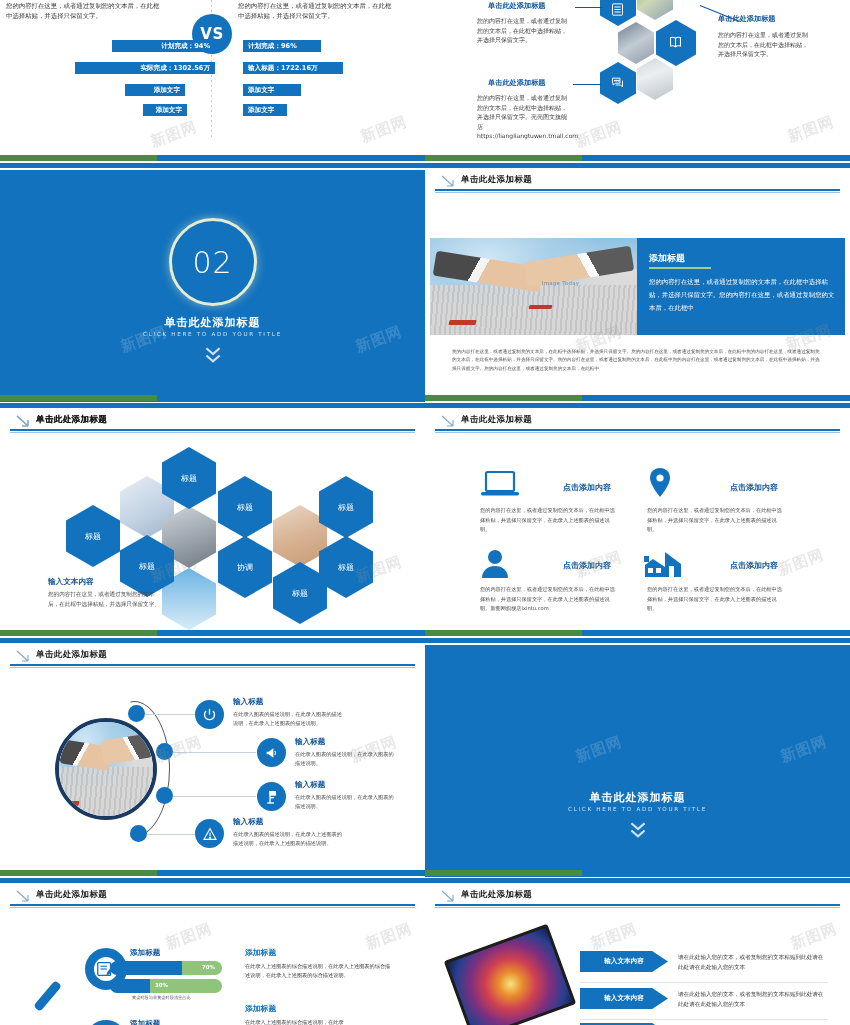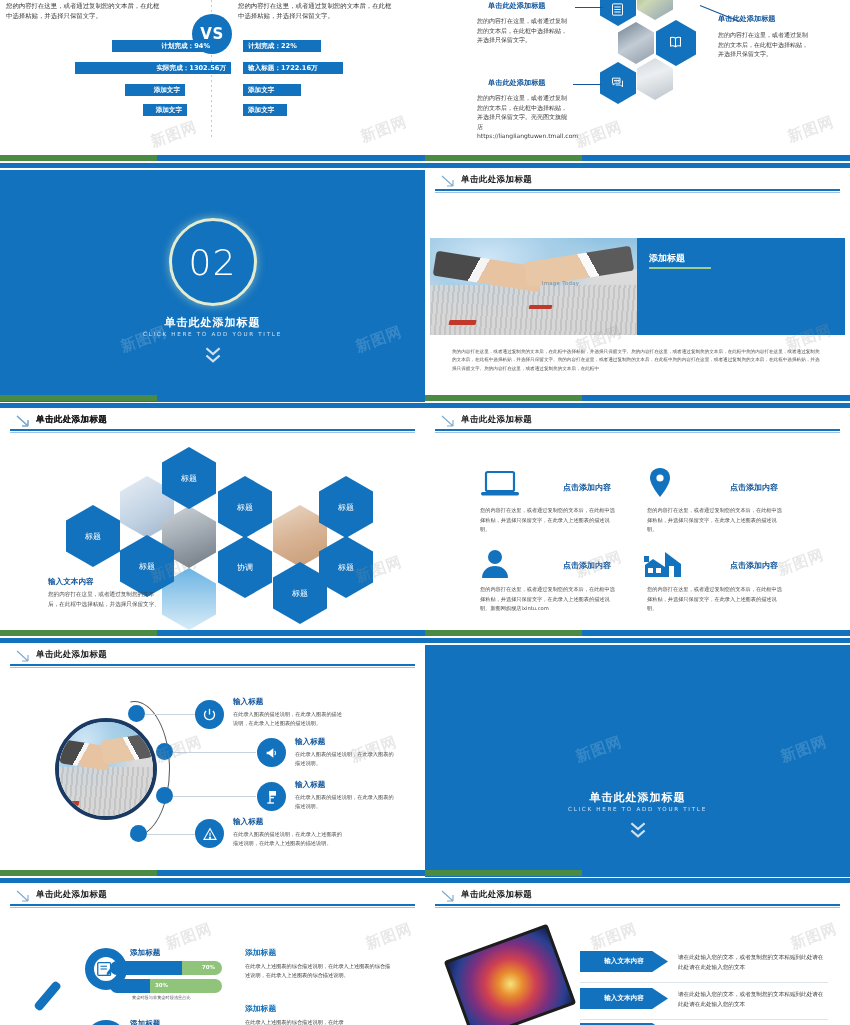--- a/index.html
+++ b/index.html
@@ -54,21 +54,21 @@
 
   
   #s3 { left: 0; top: 170px; width: 425px; height: 232px; background: #1272bd; }
   #s8 { left: 425px; top: 645px; width: 425px; height: 232px; background: #1272bd; }
   .sec-ring {
     position: absolute; left: 50%; transform: translateX(-50%); top: 48px;
     width: 88px; height: 88px; border-radius: 50%;
     border: 3px solid #e4eccf; box-shadow: 0 0 10px rgba(230,240,205,.5);
     display: flex; align-items: center; justify-content: center;
   }
-  .sec-num { font-size: 36px; color: #fff; font-weight: 300; letter-spacing: 1px; }
+  .sec-num { font-size: 30px; color: #fff; font-weight: 300; letter-spacing: 1px; }
   .sec-t { position: absolute; left: 0; right: 0; top: 145px; text-align: center;
            color: #fff; font-size: 11px; font-weight: bold; letter-spacing: 1px; }
   .sec-s { position: absolute; left: 0; right: 0; top: 161px; text-align: center;
            color: #cfe1f2; font-size: 5.6px; letter-spacing: 1.7px; }
   .chev { position: absolute; left: 50%; transform: translateX(-50%); top: 176px;
           width: 18px; height: 22px; }
 
   
   #s4 { left: 425px; top: 170px; width: 425px; height: 232px; }
   .photo-hs {
@@ -161,25 +161,25 @@
 
 <div class="grid">
 
   <div class="slide" id="s1">
     <div class="vs-col l">您的内容打在这里，或者通过复制您的文本后，在此框中选择粘贴，并选择只保留文字。</div>
     <div class="vs-col r">您的内容打在这里，或者通过复制您的文本后，在此框中选择粘贴，并选择只保留文字。</div>
     <div class="vs-dots"></div>
     <div class="vs-circle">VS</div>
 
     <div class="chip right-al" style="left:112px;top:40px;width:103px;text-align:right;">计划完成：94%</div>
-    <div class="chip right-al" style="left:75px;top:62px;width:156px;text-align:right;">实际完成：1302.56万</div>
+    <div class="chip right-al" style="left:75px;top:62px;width:140px;text-align:right;">实际完成：1302.56万</div>
     <div class="chip right-al" style="left:125px;top:84px;width:60px;text-align:right;">添加文字</div>
     <div class="chip right-al" style="left:143px;top:104px;width:44px;text-align:right;">添加文字</div>
 
-    <div class="chip" style="left:243px;top:40px;width:78px;">计划完成：22%</div>
+    <div class="chip" style="left:243px;top:40px;width:78px;">计划完成：96%</div>
     <div class="chip" style="left:243px;top:62px;width:100px;">输入标题：1722.16万</div>
     <div class="chip" style="left:243px;top:84px;width:58px;">添加文字</div>
     <div class="chip" style="left:243px;top:104px;width:44px;">添加文字</div>
 
     <div class="wm" style="left:150px;top:125px;">新图网</div>
     <div class="wm" style="left:360px;top:120px;">新图网</div>
   </div>
 
   <div class="slide" id="s2">
 
@@ -258,20 +258,21 @@
         <div class="hand1"></div>
         <div class="hand2"></div>
       <div class="ship1"></div>
         <div class="ship2"></div>
       <div class="wmk">Image Today</div>
     </div>
 
     <div class="blue-panel" style="left:212px;top:68px;width:208px;height:97px;">
       <div class="bp-t" style="position:absolute;left:12px;top:14px;">添加标题</div>
       <div class="bp-rule" style="position:absolute;left:12px;top:29px;"></div>
+      <div class="bp-p" style="position:absolute;left:12px;top:38px;width:188px;">您的内容打在这里，或者通过复制您的文本后，在此框中选择粘贴，并选择只保留文字。您的内容打在这里，或者通过复制您的文本后，在此框中</div>
     </div>
 
     <div class="small-para" style="position:absolute;left:27px;top:178px;width:372px;">您的内容打在这里，或者通过复制您的文本后，在此框中选择粘贴，并选择只保留文字。您的内容打在这里，或者通过复制您的文本后，在此框中您的内容打在这里，或者通过复制您的文本后，在此框中选择粘贴，并选择只保留文字。您的内容打在这里，或者通过复制您的文本后，在此框中您的内容打在这里，或者通过复制您的文本后，在此框中选择粘贴，并选择只保留文字。您的内容打在这里，或者通过复制您的文本后，在此框中</div>
 
     <div class="wm" style="left:150px;top:160px;">新图网</div>
     <div class="wm" style="left:360px;top:158px;">新图网</div>
   </div>
 
   <div class="slide" id="s5">
 

